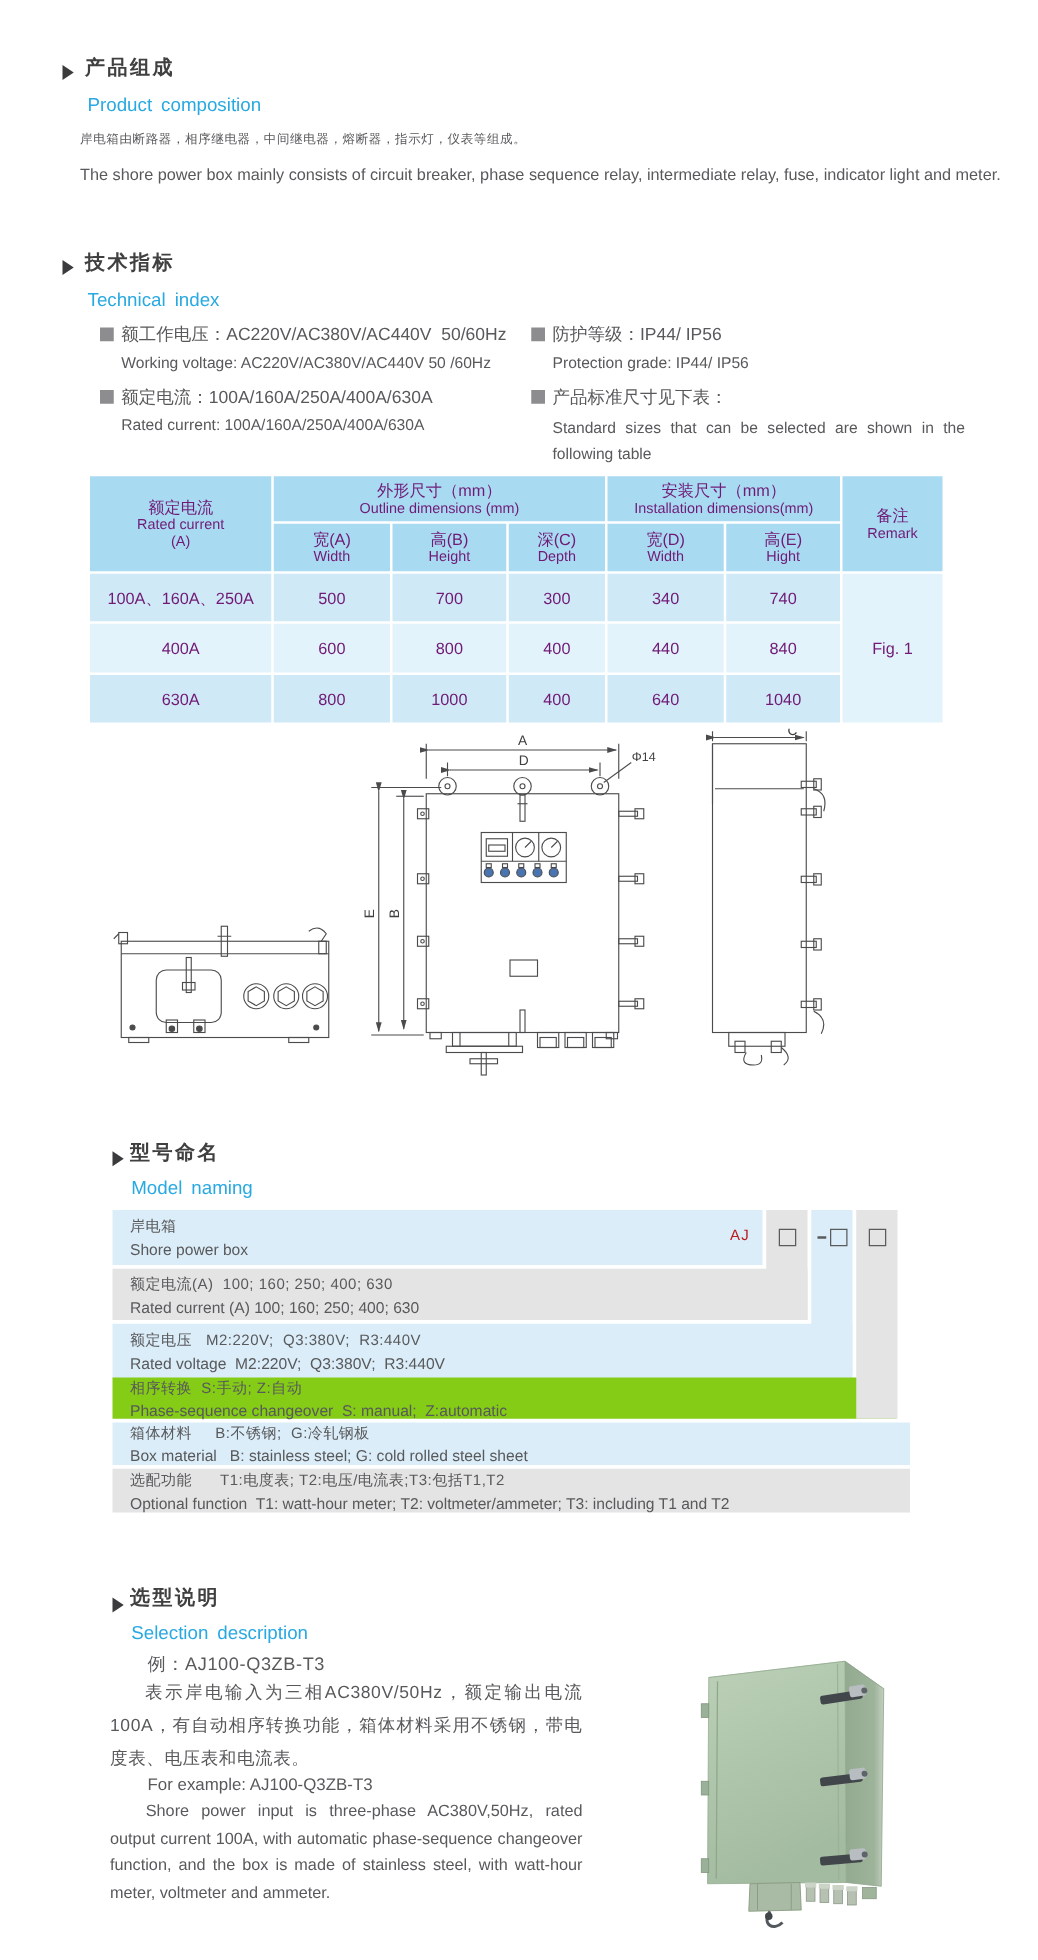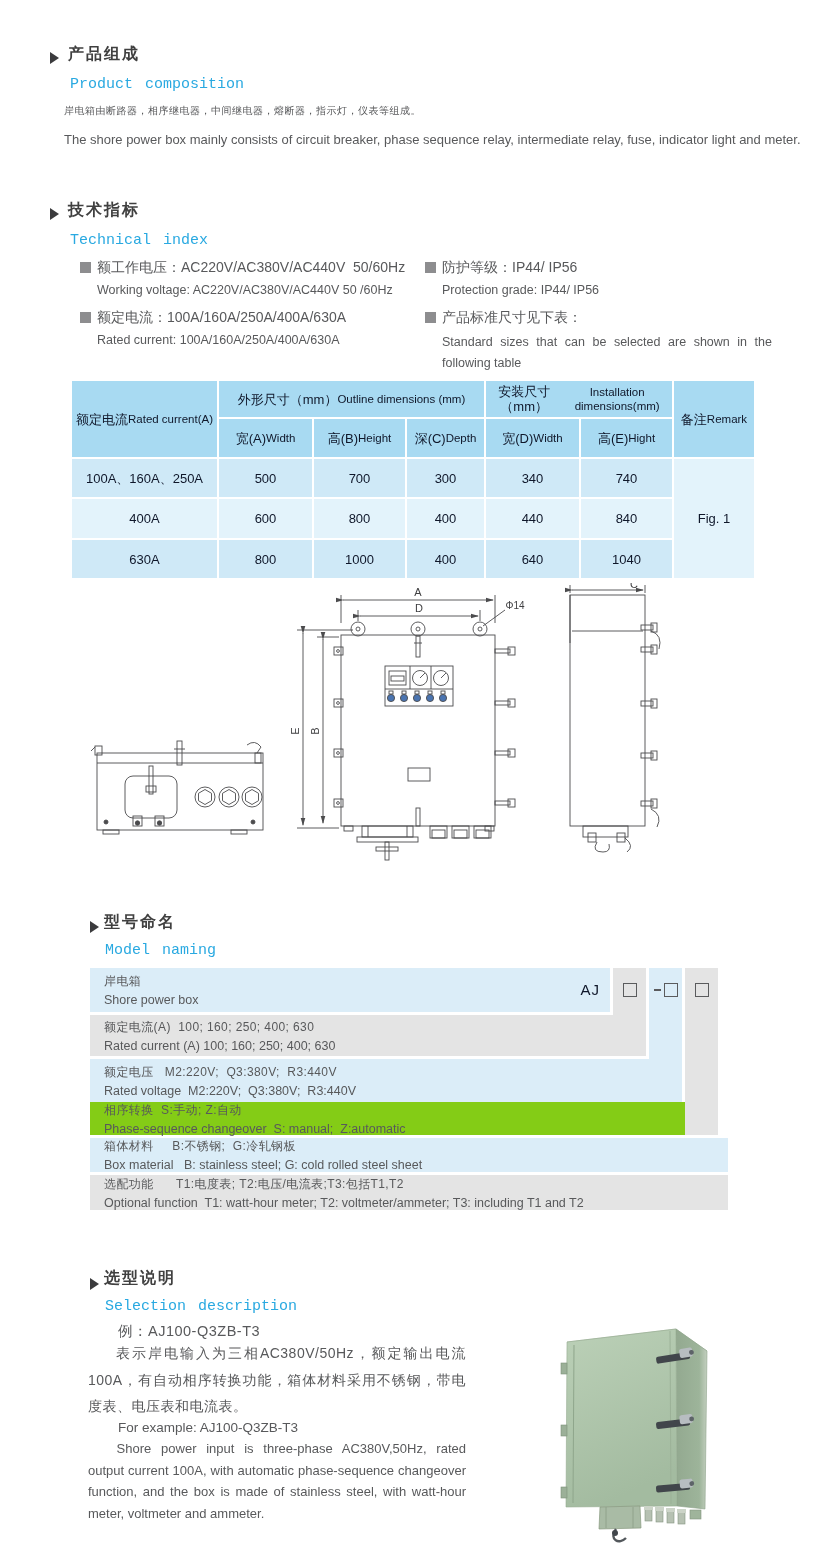--- a/index.html
+++ b/index.html
@@ -1,34 +1,34 @@
 <!DOCTYPE html>
 <html><head>
 <meta charset="utf-8">
 <style>
   html,body{margin:0;padding:0;}
   body{width:830px;height:1568px;position:relative;background:#ffffff;overflow:hidden;
        font-family:"Liberation Sans","DejaVu Sans",sans-serif;color:#58595b;}
   .abs{position:absolute;}
   .marker{width:0;height:0;border-left:9px solid #3b3b3d;border-top:6px solid transparent;border-bottom:6px solid transparent;}
   .title-zh{font-size:16px;color:#404040;letter-spacing:2px;font-weight:700;white-space:nowrap;}
-  .title-en{font-size:15px;color:#29a9e1;word-spacing:3px;white-space:nowrap;font-family:Liberation Mono, monospace;}
+  .title-en{font-size:15px;color:#29a9e1;word-spacing:3px;white-space:nowrap;}
   .body-zh{font-size:10px;letter-spacing:.5px;white-space:nowrap;}
   .body-en{font-size:13px;white-space:nowrap;}
   .spec{line-height:1;}
   .spec .zh{font-size:14px;display:flex;align-items:center;white-space:nowrap;}
   .bullet{width:11px;height:11px;background:#8d8d8f;display:inline-block;margin-right:6px;flex:none;}
   .spec .en{font-size:12.5px;margin:10px 0 0 17px;white-space:nowrap;}
   .spec .en.wrap{white-space:normal;width:330px;text-align:justify;line-height:21px;margin-top:8px;}
 
   
   .dim-table{display:grid;grid-template-columns:145px 93px 91px 77px 93px 91px 80px;
              grid-template-rows:36px 38px 38px 39px 38px;gap:2px;background:#fff;}
-  .dim-table div{display:flex;flex-direction:row;align-items:center;justify-content:center;
-                 font-size:13px;line-height:15px;color:#0f172a;text-align:center;}
+  .dim-table div{display:flex;flex-direction:column;align-items:center;justify-content:center;
+                 font-size:13px;line-height:15px;color:#701a75;text-align:center;}
   .th{background:#a8daf2;}
   .td-o{background:#cfe9f7;font-size:13.5px;}
   .td-e{background:#e3f3fb;font-size:13.5px;}
   .th .small,.dim-table .small{font-size:11.5px;line-height:14px;}
   .c1h{grid-row:1/3;grid-column:1;}
   .g1{grid-column:2/5;grid-row:1;}
   .g2{grid-column:5/7;grid-row:1;}
   .rmh{grid-column:7;grid-row:1/3;}
   .figcell{grid-column:7;grid-row:3/6;background:#e3f3fb;font-size:13.5px;}
 
@@ -37,21 +37,21 @@
   .nrow{position:absolute;left:0;box-sizing:border-box;padding-left:14px;display:flex;flex-direction:column;justify-content:center;}
   .nrow .zh{font-size:12px;letter-spacing:.4px;white-space:nowrap;}
   .nrow .en{font-size:12.5px;margin-top:3px;white-space:nowrap;}
   .ncol{position:absolute;top:0;box-sizing:border-box;display:flex;justify-content:center;align-items:flex-start;padding-top:15px;}
   .blue{background:#dbedf8;}
   .gray{background:#e4e4e4;}
   .lgray{background:#84cc16;}
   .codebox{display:inline-block;width:12px;height:12px;border:1.5px solid #5a5b5d;background:transparent;}
   .dash{display:inline-block;width:7px;height:2px;background:#5a5b5d;margin-right:3px;align-self:center;margin-top:0;}
   .cbwrap{display:flex;align-items:center;height:14px;}
-  .aj{position:absolute;right:10px;top:13px;font-size:15px;color:#0f172a;letter-spacing:1px;}
+  .aj{position:absolute;right:10px;top:13px;font-size:12px;color:#b91c1c;letter-spacing:1px;}
 
   .ex-zh{font-size:14.5px;letter-spacing:.5px;white-space:nowrap;}
   .para-zh{width:378px;font-size:14px;line-height:26.5px;text-indent:2em;text-align:justify;letter-spacing:.5px;}
   .ex-en{font-size:13.5px;white-space:nowrap;}
   .para-en{width:378px;font-size:13px;line-height:21.5px;text-indent:2.2em;text-align:justify;}
 </style>
 </head>
 <body>
 
 <span class="abs marker" style="left:50px;top:52px;"></span>

